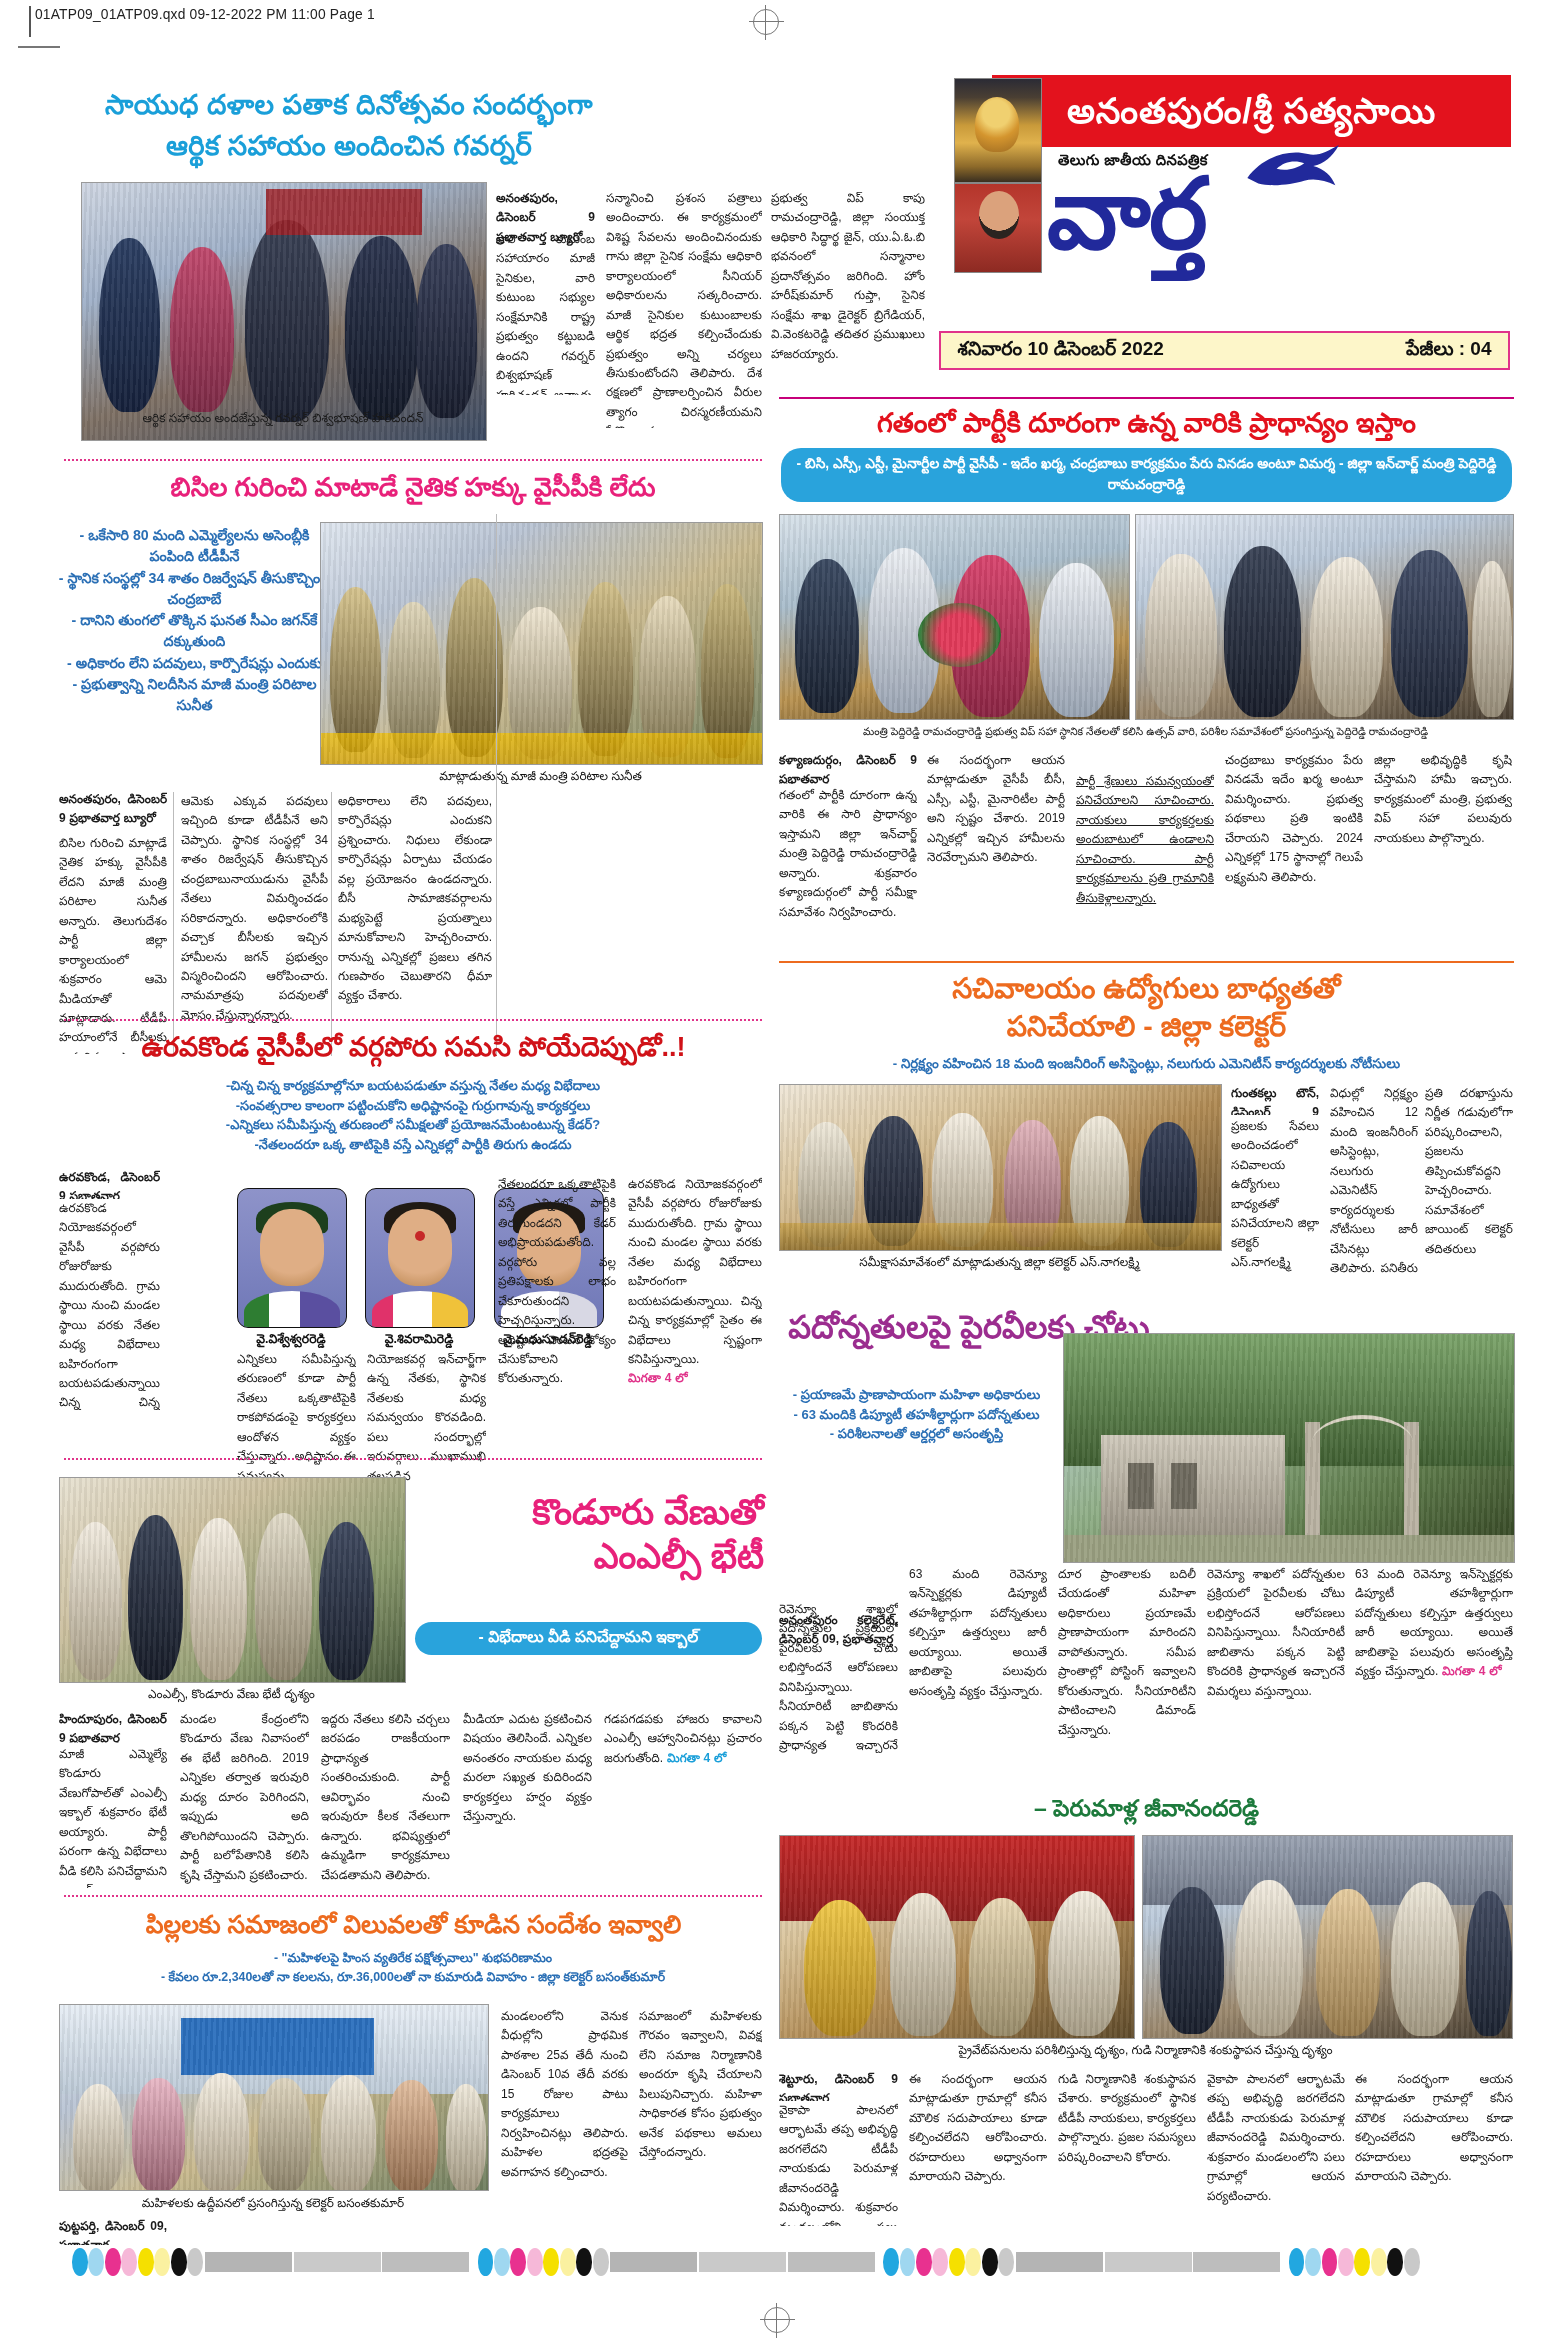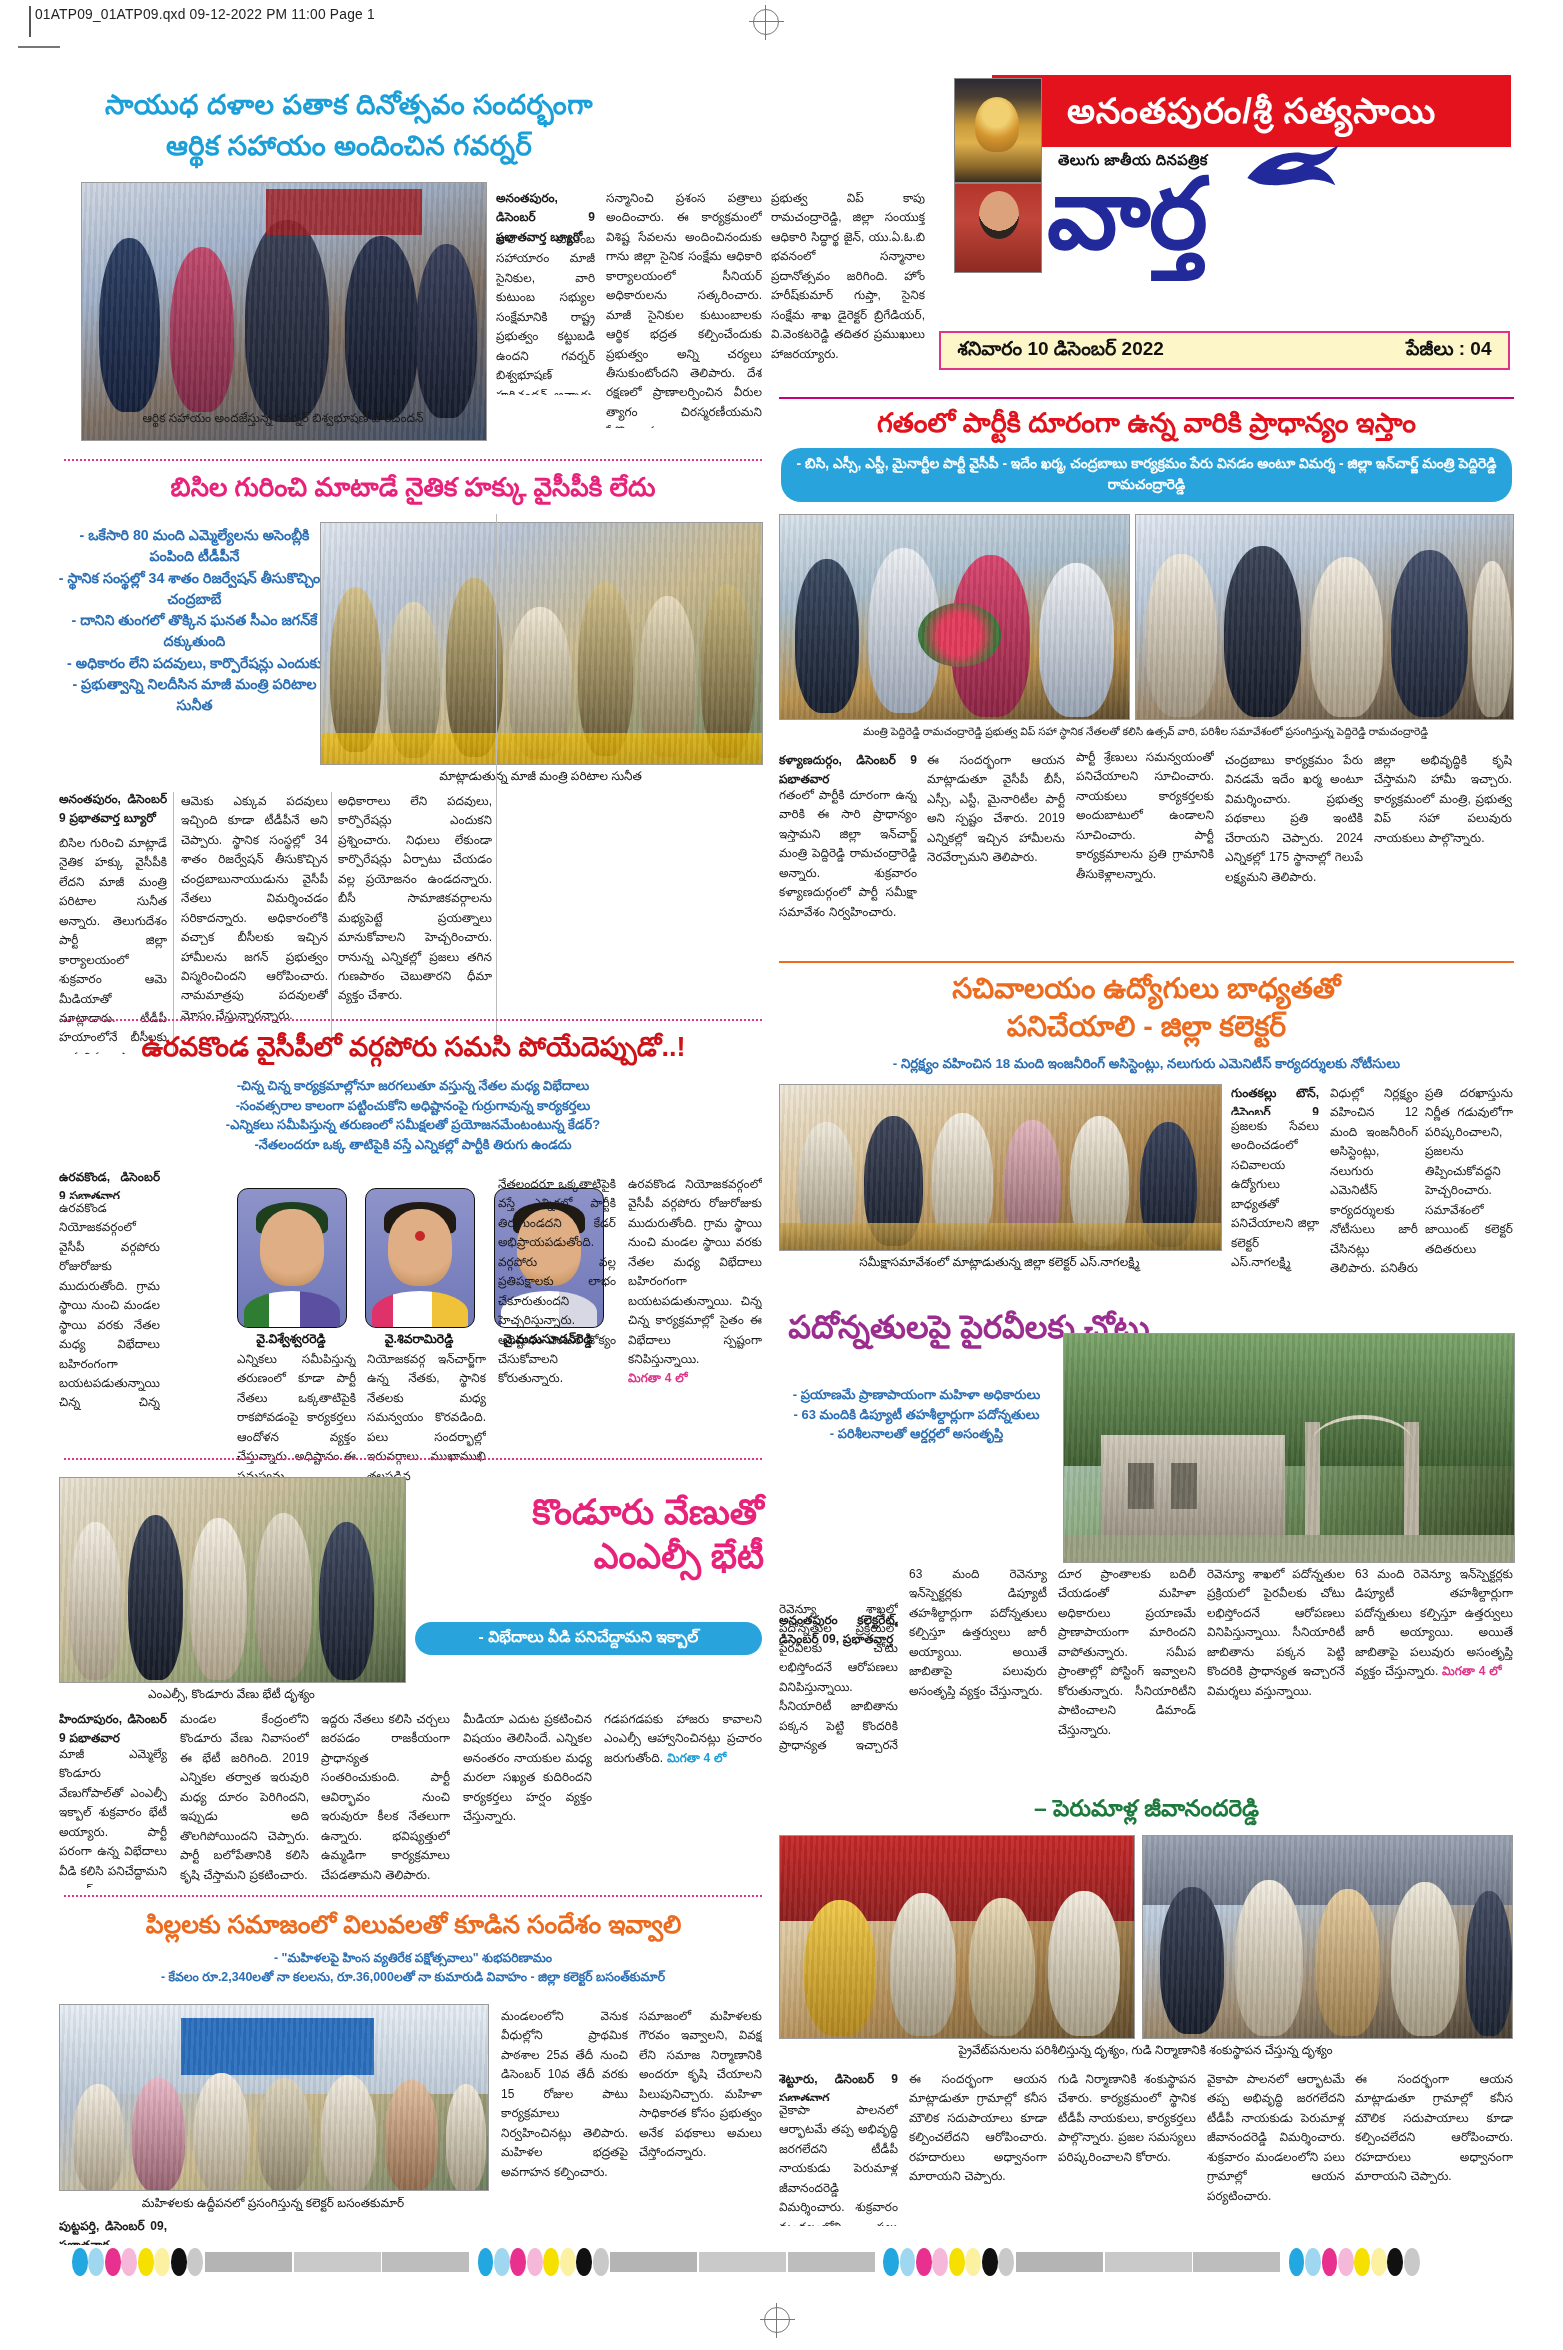--- a/index.html
+++ b/index.html
@@ -184,21 +184,21 @@
     <div class="ph-blob" style="left:174px;top:42px;width:73px;height:160px;background:linear-gradient(#f2ece0,#a49982);"></div>
     <div class="ph-blob" style="left:255px;top:35px;width:77px;height:167px;background:linear-gradient(#45506a,#1c2333);"></div>
     <div class="ph-blob" style="left:336px;top:46px;width:40px;height:156px;background:linear-gradient(#e9e2d4,#948a76);"></div>
     <div class="ph-overlay"></div>
   </div>
   <div class="caption" style="left:779px;top:724px;width:733px;font-size:10.6px;">మంత్రి పెద్దిరెడ్డి రామచంద్రారెడ్డి ప్రభుత్వ విప్ సహా స్థానిక నేతలతో కలిసి ఉత్సవ్ వారి, పరిశీల సమావేశంలో ప్రసంగిస్తున్న పెద్దిరెడ్డి రామచంద్రారెడ్డి</div>
 
   <div class="body-col" style="left:779px;top:751px;width:138px;height:33px;font-weight:bold;">కళ్యాణదుర్గం, డిసెంబర్ 9 ప్రభాతవార్త</div>
   <div class="body-col" style="left:779px;top:786px;width:138px;height:248px;">గతంలో పార్టీకి దూరంగా ఉన్న వారికి ఈ సారి ప్రాధాన్యం ఇస్తామని జిల్లా ఇన్‌చార్జ్ మంత్రి పెద్దిరెడ్డి రామచంద్రారెడ్డి అన్నారు. శుక్రవారం కళ్యాణదుర్గంలో పార్టీ సమీక్షా సమావేశం నిర్వహించారు.</div>
   <div class="body-col" style="left:927px;top:751px;width:138px;height:283px;">ఈ సందర్భంగా ఆయన మాట్లాడుతూ వైసీపీ బీసీ, ఎస్సీ, ఎస్టీ, మైనారిటీల పార్టీ అని స్పష్టం చేశారు. 2019 ఎన్నికల్లో ఇచ్చిన హామీలను నెరవేర్చామని తెలిపారు.</div>
-  <div class="body-col" style="left:1076px;top:748px;width:138px;height:283px;">పార్టీ శ్రేణులు సమన్వయంతో పనిచేయాలని సూచించారు. నాయకులు కార్యకర్తలకు అందుబాటులో ఉండాలని సూచించారు. పార్టీ కార్యక్రమాలను ప్రతి గ్రామానికి తీసుకెళ్లాలన్నారు.</div>
+  <div class="body-col" style="left:1076px;top:772px;width:138px;height:283px;text-decoration:underline;">పార్టీ శ్రేణులు సమన్వయంతో పనిచేయాలని సూచించారు. నాయకులు కార్యకర్తలకు అందుబాటులో ఉండాలని సూచించారు. పార్టీ కార్యక్రమాలను ప్రతి గ్రామానికి తీసుకెళ్లాలన్నారు.</div>
   <div class="body-col" style="left:1225px;top:751px;width:138px;height:283px;">చంద్రబాబు కార్యక్రమం పేరు వినడమే ఇదేం ఖర్మ అంటూ విమర్శించారు. ప్రభుత్వ పథకాలు ప్రతి ఇంటికి చేరాయని చెప్పారు. 2024 ఎన్నికల్లో 175 స్థానాల్లో గెలుపే లక్ష్యమని తెలిపారు.</div>
   <div class="body-col" style="left:1374px;top:751px;width:138px;height:283px;">జిల్లా అభివృద్ధికి కృషి చేస్తామని హామీ ఇచ్చారు. కార్యక్రమంలో మంత్రి, ప్రభుత్వ విప్ సహా పలువురు నాయకులు పాల్గొన్నారు.</div>
 
   <div class="rule-solid" style="left:779px;top:961px;width:735px;background:#ed6b1f;"></div>
   <div class="hl" style="left:779px;top:970px;width:735px;font-size:28.5px;color:#ed6b1f;">
     <div>సచివాలయం ఉద్యోగులు బాధ్యతతో</div>
     <div>పనిచేయాలి  -  జిల్లా కలెక్టర్</div>
   </div>
   <div class="sub" style="left:779px;top:1054px;width:735px;font-size:13.3px;color:#2a6fb5;">- నిర్లక్ష్యం వహించిన 18 మంది ఇంజనీరింగ్ అసిస్టెంట్లు, నలుగురు ఎమెనిటీస్ కార్యదర్శులకు నోటీసులు</div>
 
@@ -218,21 +218,21 @@
   <div class="body-col" style="left:1231px;top:1117px;width:88px;height:156px;">ప్రజలకు సేవలు అందించడంలో సచివాలయ ఉద్యోగులు బాధ్యతతో పనిచేయాలని జిల్లా కలెక్టర్ ఎస్.నాగలక్ష్మి సూచించారు. శుక్రవారం సమీక్షా సమావేశం నిర్వహించారు.</div>
   <div class="body-col" style="left:1330px;top:1084px;width:88px;height:189px;">విధుల్లో నిర్లక్ష్యం వహించిన 12 మంది ఇంజనీరింగ్ అసిస్టెంట్లు, నలుగురు ఎమెనిటీస్ కార్యదర్శులకు నోటీసులు జారీ చేసినట్లు తెలిపారు. పనితీరు మెరుగుపరచుకోవాలని ఆదేశించారు.</div>
   <div class="body-col" style="left:1425px;top:1084px;width:88px;height:173px;">
     <span>ప్రతి దరఖాస్తును నిర్ణీత గడువులోగా పరిష్కరించాలని, ప్రజలను తిప్పించుకోవద్దని హెచ్చరించారు. సమావేశంలో జాయింట్ కలెక్టర్ తదితరులు పాల్గొన్నారు.</span>
     
   </div>
 
   <div class="rule-dot" style="left:64px;top:1019px;width:698px;"></div>
   <div class="hl" style="left:61px;top:1030px;width:705px;font-size:27px;color:#d01218;">ఉరవకొండ వైసీపీలో వర్గపోరు సమసి పోయేదెప్పుడో..!</div>
   <div class="sub" style="left:64px;top:1076px;width:698px;font-size:13px;color:#2a6fb5;">
-    <div>-చిన్న చిన్న కార్యక్రమాల్లోనూ జరగలుతూ వస్తున్న నేతల మధ్య విభేదాలు</div>
+    <div>-చిన్న చిన్న కార్యక్రమాల్లోనూ బయటపడుతూ వస్తున్న నేతల మధ్య విభేదాలు</div>
     <div>-సంవత్సరాల కాలంగా పట్టించుకోని అధిష్టానంపై గుర్రుగావున్న కార్యకర్తలు</div>
     <div>-ఎన్నికలు సమీపిస్తున్న తరుణంలో సమీక్షలతో ప్రయోజనమేంటంటున్న కేడర్?</div>
     <div>-నేతలందరూ ఒక్క తాటిపైకి వస్తే ఎన్నికల్లో పార్టీకి తిరుగు ఉండదు</div>
   </div>
 
   <div class="body-col" style="left:59px;top:1168px;width:101px;height:31px;font-weight:bold;">ఉరవకొండ, డిసెంబర్ 9 ప్రభాతవార్త</div>
   <div class="body-col" style="left:59px;top:1199px;width:101px;height:215px;">ఉరవకొండ నియోజకవర్గంలో వైసీపీ వర్గపోరు రోజురోజుకు ముదురుతోంది. గ్రామ స్థాయి నుంచి మండల స్థాయి వరకు నేతల మధ్య విభేదాలు బహిరంగంగా బయటపడుతున్నాయి. చిన్న చిన్న కార్యక్రమాల్లో సైతం ఈ విభేదాలు స్పష్టంగా కనిపిస్తున్నాయి.</div>
 
   <div class="portrait" style="left:237px;top:1188px;">
     <div class="hair" style="background:#1d3f1d;"></div>

